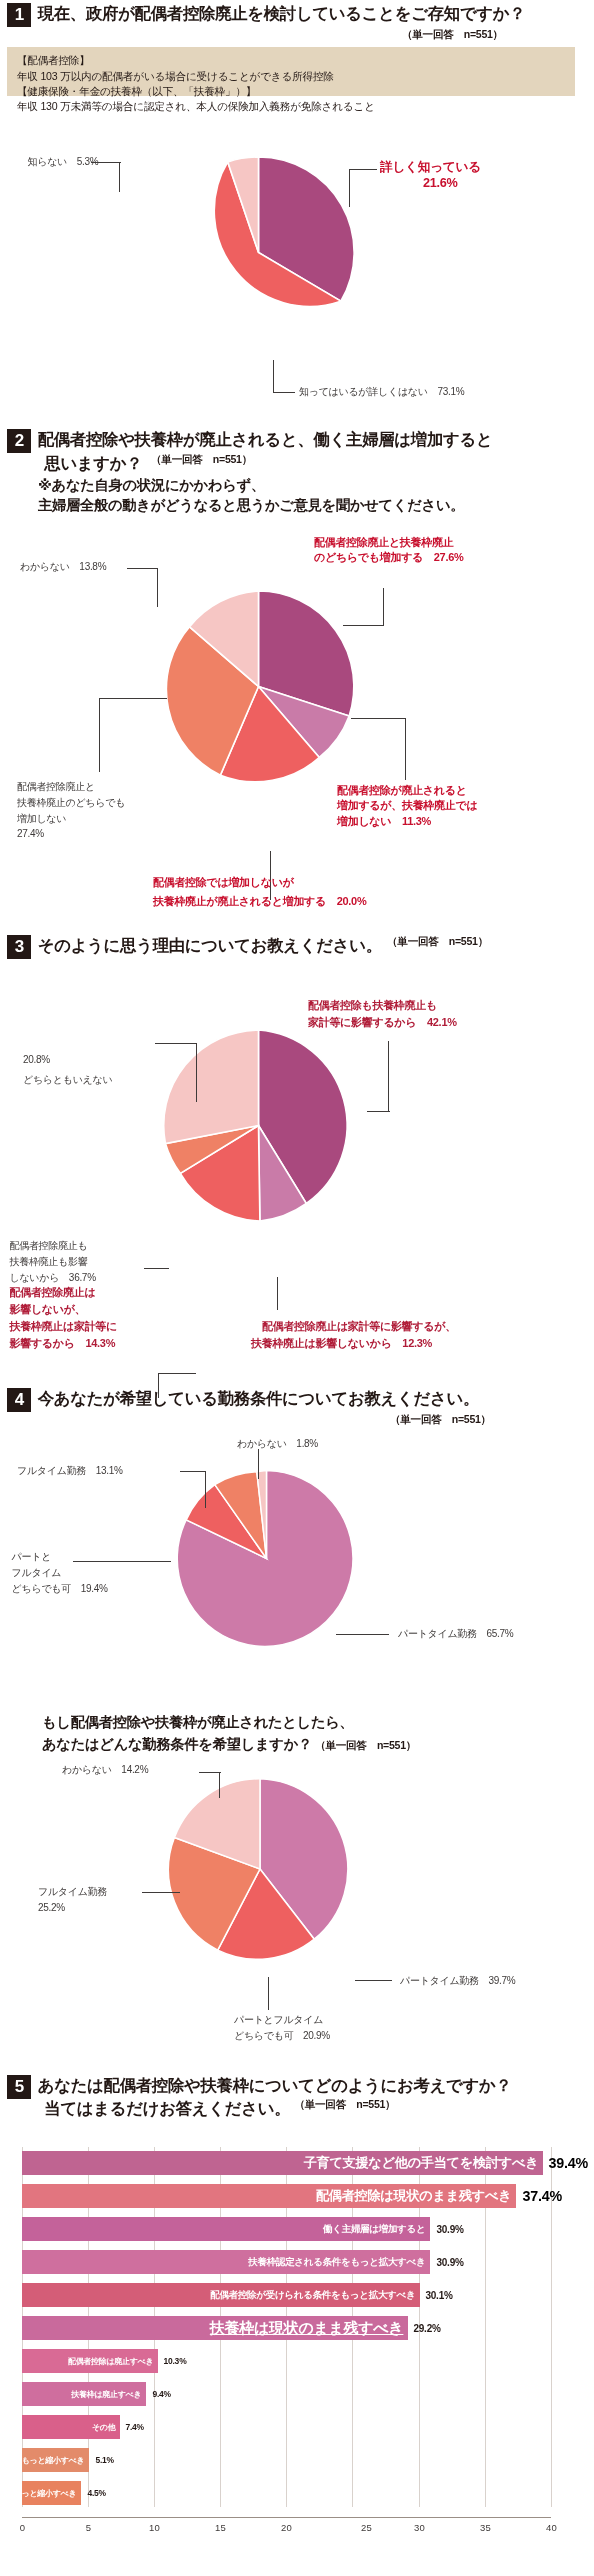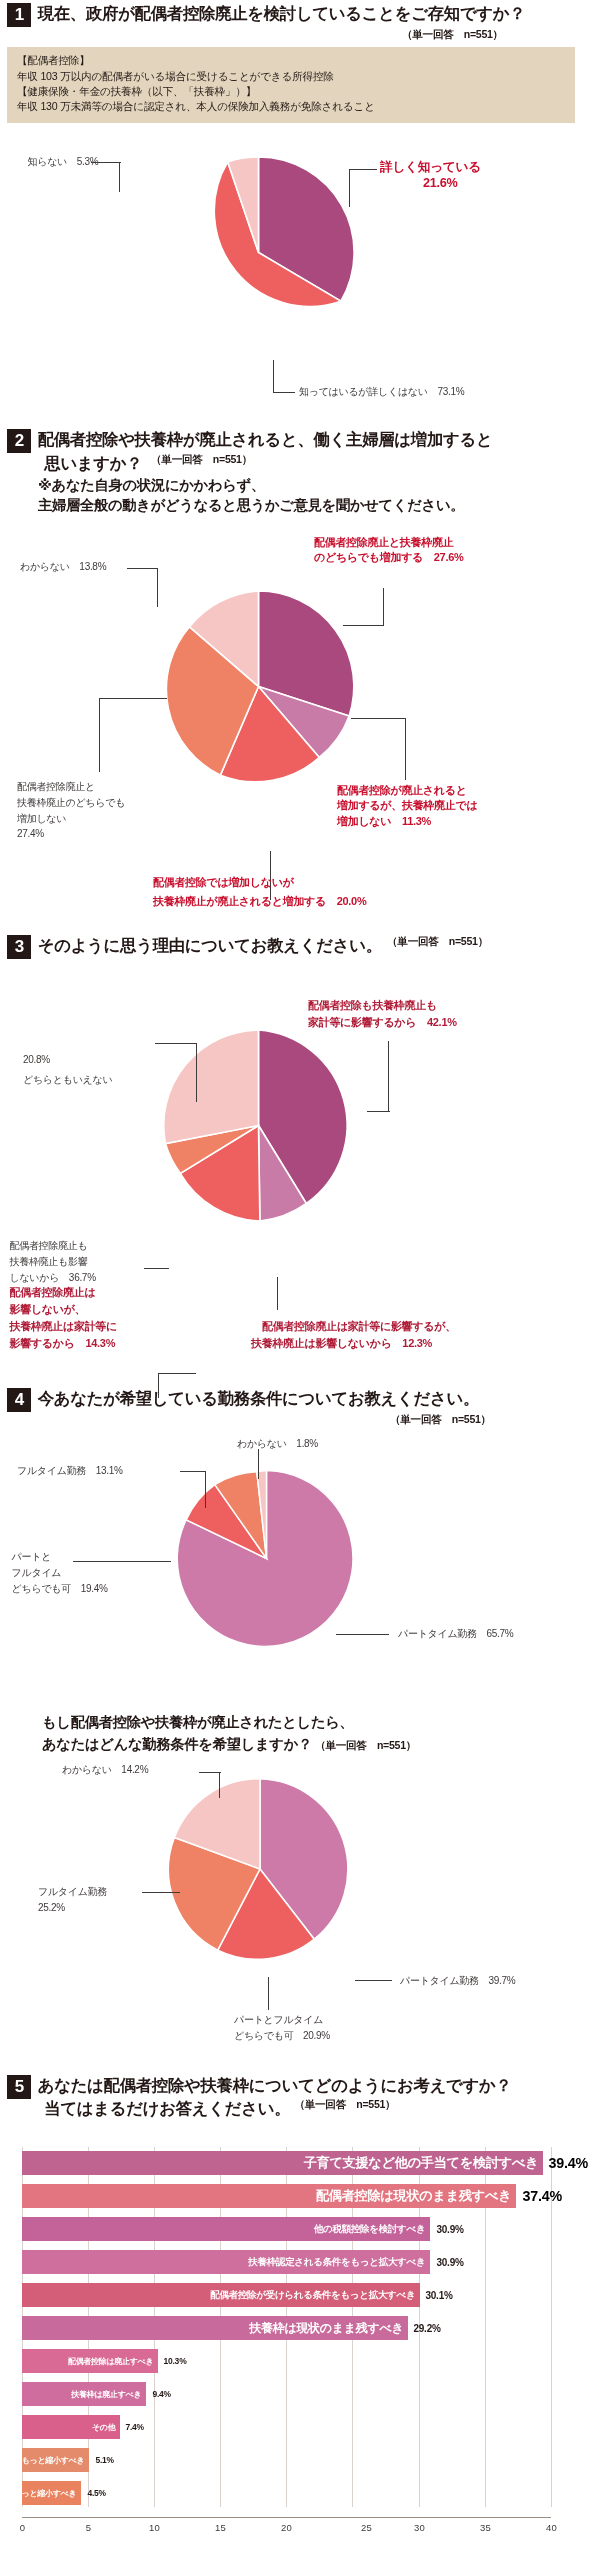--- a/index.html
+++ b/index.html
@@ -22,21 +22,21 @@
   .qtitle {
     display:inline-block; vertical-align:top; margin-left:6.3px;
     font-size:16.4px; font-weight:bold; line-height:1.32; letter-spacing:-0.3px;
     color:#231815; max-width:550px;
   }
   .qsub { font-size:10.6px; font-weight:bold; letter-spacing:-0.3px; }
   .qnote { font-size:14.3px; font-weight:bold; line-height:1.35; color:#231815; letter-spacing:-0.3px; }
 
   
   .defbox {
-    position:absolute; left:7.4px; top:47px; width:568px; height:76px;
+    position:absolute; left:7.4px; top:47px; width:568px; height:49px;
     background:#e3d5bd; padding:6.3px 9.5px;
   }
   .defbox p { margin:0; font-size:10.6px; line-height:1.45; color:#231815; letter-spacing:-0.2px; }
 
   
   .pie-wrap { position:absolute; }
 
   
   .lbl { position:absolute; font-size:10px; line-height:1.45; letter-spacing:-0.3px; color:#3e3a39; white-space:pre; }
   .lbl.hi { color:#c8102e; font-weight:bold; font-size:11px; }
@@ -299,39 +299,39 @@
           <div class="bval" style="left: 526px; font-size: 14.3px;">39.4%</div>
         </div>
         <div class="bc-row">
           <div class="bar" style="width: 494px; background: rgb(226, 117, 127);">
             <span class="blabel" style="font-size: 13.2px;">配偶者控除は現状のまま残すべき</span>
           </div>
           <div class="bval" style="left: 500px; font-size: 14.3px;">37.4%</div>
         </div>
         <div class="bc-row">
           <div class="bar" style="width: 408px; background: rgb(196, 98, 154);">
-            <span class="blabel" style="font-size: 9.5px;">他の税額控除を検討すべき</span>
+            <span class="blabel" style="font-size: 9.5px;">働く主婦層は増加すると</span>
           </div>
           <div class="bval small" style="left: 414px; font-size: 10px;">30.9%</div>
         </div>
         <div class="bc-row">
           <div class="bar" style="width: 408px; background: rgb(207, 111, 158);">
             <span class="blabel" style="font-size: 9.5px;">扶養枠認定される条件をもっと拡大すべき</span>
           </div>
           <div class="bval small" style="left: 414px; font-size: 10px;">30.9%</div>
         </div>
         <div class="bc-row">
           <div class="bar" style="width: 398px; background: rgb(212, 93, 119);">
             <span class="blabel" style="font-size: 9.5px;">配偶者控除が受けられる条件をもっと拡大すべき</span>
           </div>
           <div class="bval small" style="left: 403px; font-size: 10px;">30.1%</div>
         </div>
         <div class="bc-row">
           <div class="bar" style="width: 386px; background: rgb(201, 106, 156);">
-            <span class="blabel" style="font-size: 12px;">扶養枠は現状のまま残すべき</span>
+            <span class="blabel" style="font-size: 15px; text-decoration: underline;">扶養枠は現状のまま残すべき</span>
           </div>
           <div class="bval small" style="left: 391px; font-size: 10px;">29.2%</div>
         </div>
         <div class="bc-row">
           <div class="bar" style="width: 136px; background: rgb(217, 106, 149);">
             <span class="blabel" style="font-size: 8px;">配偶者控除は廃止すべき</span>
           </div>
           <div class="bval small" style="left: 141px; font-size: 8.5px;">10.3%</div>
         </div>
         <div class="bc-row">

